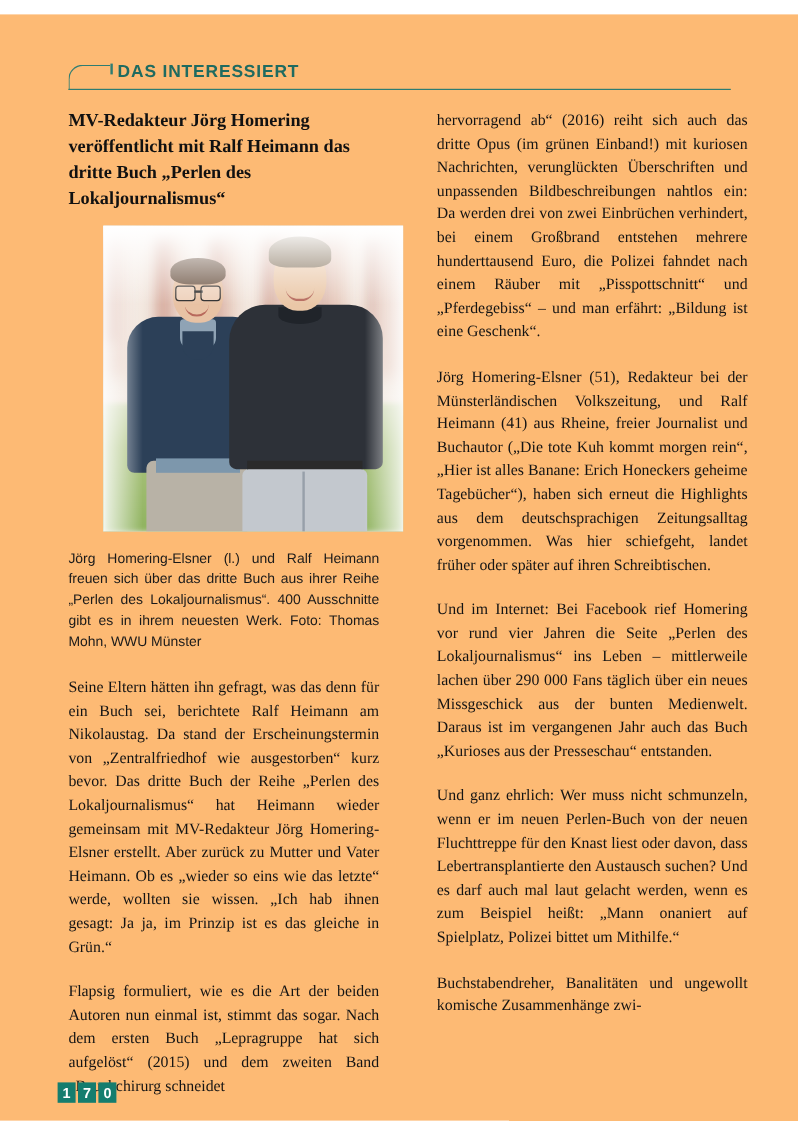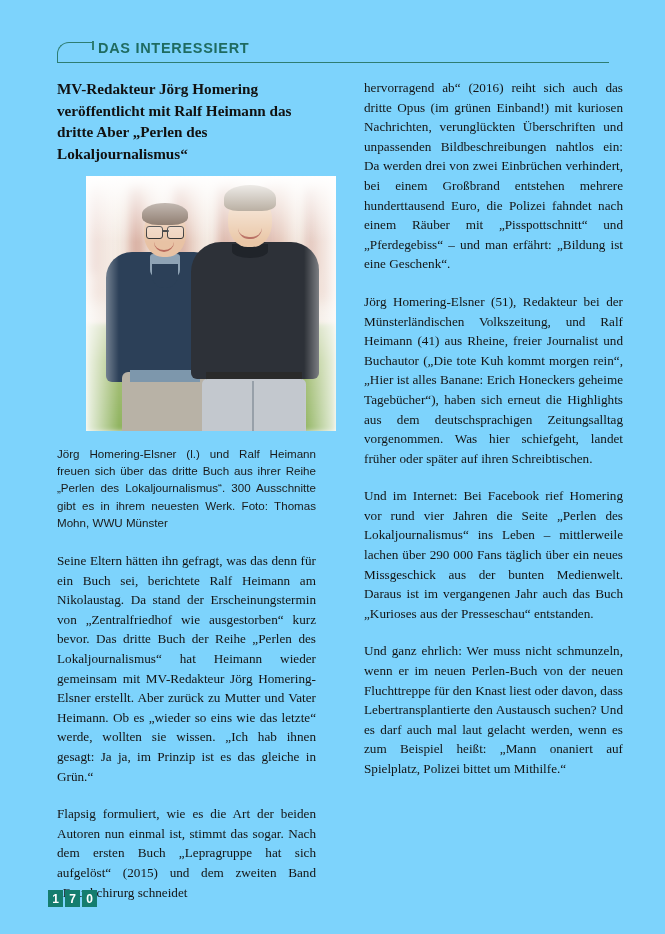--- a/index.html
+++ b/index.html
@@ -12,21 +12,22 @@
     height: 934px;
     position: relative;
     font-family: "Liberation Serif", serif;
     color: #1a1a1a;
     overflow: hidden;
   }
 
   .page {
     position: absolute;
     inset: 0;
-    background: #7dd3fc;
+    background: #fdba74;
+    margin-top: 12px;
   }
 
   
   .section-header {
     position: absolute;
     left: 57px;
     top: 40px;
     width: 552px;
     height: 30px;
   }
@@ -317,21 +318,21 @@
 <div class="page">
 
   <div class="section-header">
     <div class="bracket"></div>
     <div class="section-title">DAS INTERESSIERT</div>
     <div class="header-rule"></div>
   </div>
 
   <div class="col col-left">
 
-    <h1 class="headline">MV-Redakteur Jörg Homering veröffentlicht mit Ralf Heimann das dritte Aber „Perlen des Lokaljournalismus“</h1>
+    <h1 class="headline">MV-Redakteur Jörg Homering veröffentlicht mit Ralf Heimann das dritte Buch „Perlen des Lokaljournalismus“</h1>
 
     <div class="photo-wrap">
       <div class="photo">
         <div class="ph-building"></div>
         <div class="ph-bricks"></div>
         <div class="ph-windows"></div>
         <div class="ph-grass"></div>
 
         <div class="pA-body"></div>
         <div class="pA-jeans"></div>
@@ -355,31 +356,32 @@
         <div class="pB-head"></div>
         <div class="pB-hair"></div>
         <div class="pB-smile"></div>
 
         <div class="ph-sidefade-l"></div>
         <div class="ph-sidefade-r"></div>
         <div class="ph-topfade"></div>
       </div>
     </div>
 
-    <div class="caption">Jörg Homering-Elsner (l.) und Ralf Heimann freuen sich über das dritte Buch aus ihrer Reihe „Perlen des Lokaljournalismus“. 300 Ausschnitte gibt es in ihrem neuesten Werk. Foto: Thomas Mohn, WWU Münster</div>
+    <div class="caption">Jörg Homering-Elsner (l.) und Ralf Heimann freuen sich über das dritte Buch aus ihrer Reihe „Perlen des Lokaljournalismus“. 400 Ausschnitte gibt es in ihrem neuesten Werk. Foto: Thomas Mohn, WWU Münster</div>
 
     <p class="body">Seine Eltern hätten ihn gefragt, was das denn für ein Buch sei, berichtete Ralf Heimann am Nikolaustag. Da stand der Erscheinungstermin von „Zentralfriedhof wie ausgestorben“ kurz bevor. Das dritte Buch der Reihe „Perlen des Lokaljournalismus“ hat Heimann wieder gemeinsam mit MV-Redakteur Jörg Homering-Elsner erstellt. Aber zurück zu Mutter und Vater Heimann. Ob es „wieder so eins wie das letzte“ werde, wollten sie wissen. „Ich hab ihnen gesagt: Ja ja, im Prinzip ist es das gleiche in Grün.“</p>
     <p class="body">Flapsig formuliert, wie es die Art der beiden Autoren nun einmal ist, stimmt das sogar. Nach dem ersten Buch „Lepragruppe hat sich aufgelöst“ (2015) und dem zweiten Band „Bauchchirurg schneidet</p>
   </div>
 
   <div class="col col-right">
     <p class="body">hervorragend ab“ (2016) reiht sich auch das dritte Opus (im grünen Einband!) mit kuriosen Nachrichten, verunglückten Überschriften und unpassenden Bildbeschreibungen nahtlos ein: Da werden drei von zwei Einbrüchen verhindert, bei einem Großbrand entstehen mehrere hunderttausend Euro, die Polizei fahndet nach einem Räuber mit „Pisspottschnitt“ und „Pferdegebiss“ – und man erfährt: „Bildung ist eine Geschenk“.</p>
     <p class="body">Jörg Homering-Elsner (51), Redakteur bei der Münsterländischen Volkszeitung, und Ralf Heimann (41) aus Rheine, freier Journalist und Buchautor („Die tote Kuh kommt morgen rein“, „Hier ist alles Banane: Erich Honeckers geheime Tagebücher“), haben sich erneut die Highlights aus dem deutschsprachigen Zeitungsalltag vorgenommen. Was hier schiefgeht, landet früher oder später auf ihren Schreibtischen.</p>
     <p class="body">Und im Internet: Bei Facebook rief Homering vor rund vier Jahren die Seite „Perlen des Lokaljournalismus“ ins Leben – mittlerweile lachen über 290 000 Fans täglich über ein neues Missgeschick aus der bunten Medienwelt. Daraus ist im vergangenen Jahr auch das Buch „Kurioses aus der Presseschau“ entstanden.</p>
     <p class="body">Und ganz ehrlich: Wer muss nicht schmunzeln, wenn er im neuen Perlen-Buch von der neuen Fluchttreppe für den Knast liest oder davon, dass Lebertransplantierte den Austausch suchen? Und es darf auch mal laut gelacht werden, wenn es zum Beispiel heißt: „Mann onaniert auf Spielplatz, Polizei bittet um Mithilfe.“</p>
+    <p class="body">Buchstabendreher, Banalitäten und ungewollt komische Zusammenhänge zwi-</p>
   </div>
 
   <div class="folio">
     <span class="digit">1</span>
     <span class="digit">7</span>
     <span class="digit">0</span>
   </div>
 
 </div>
 

